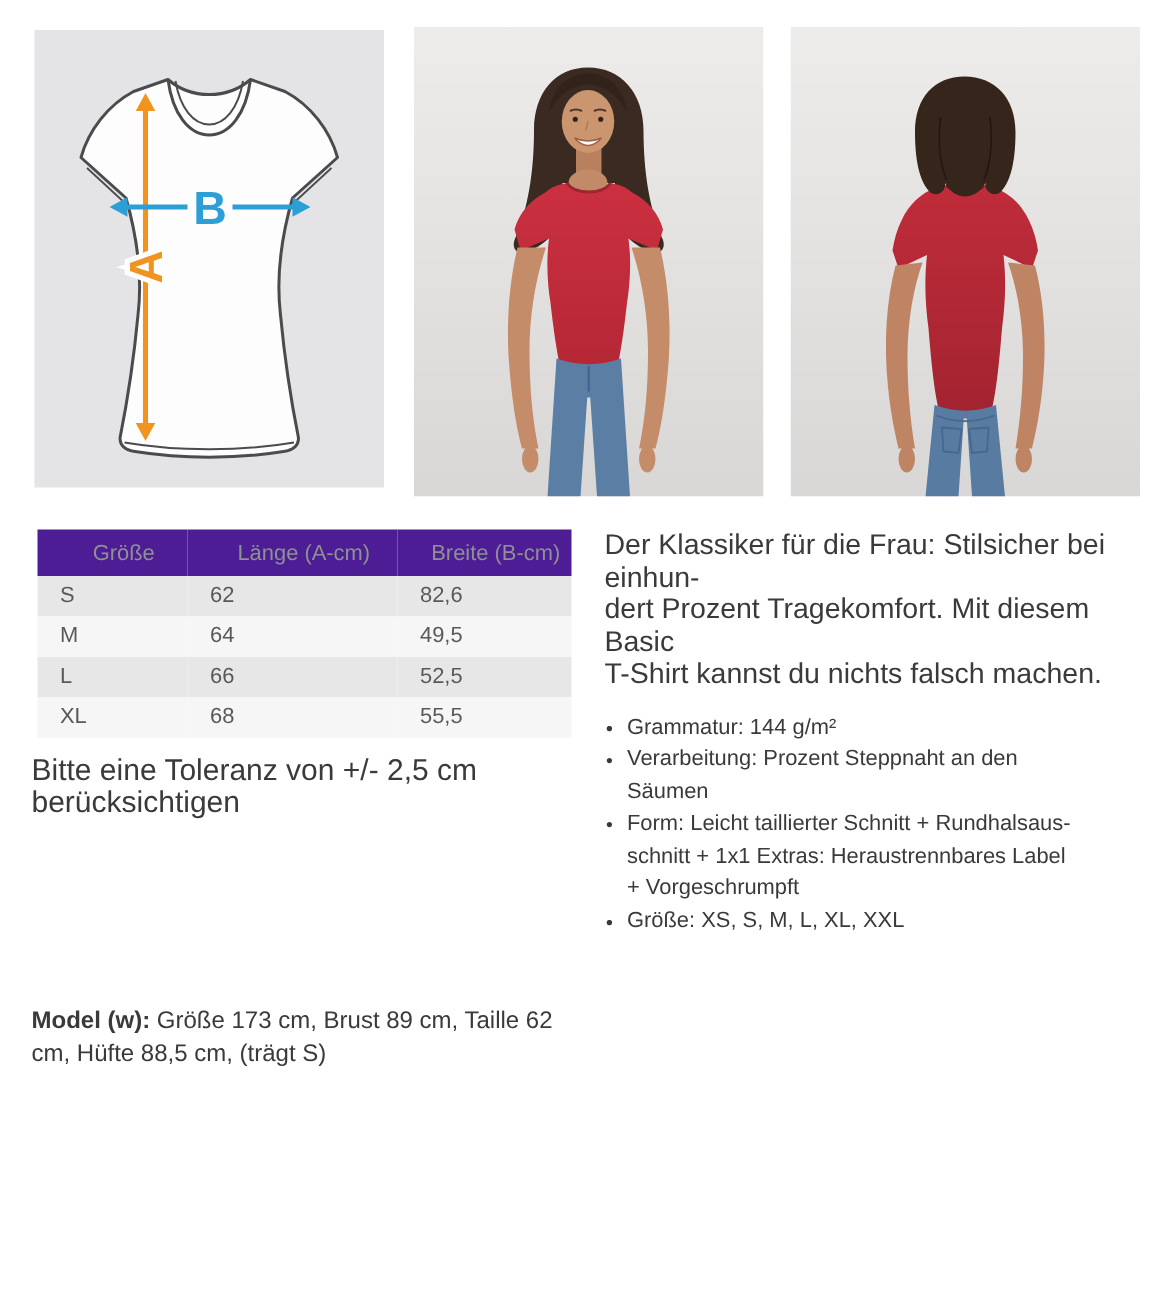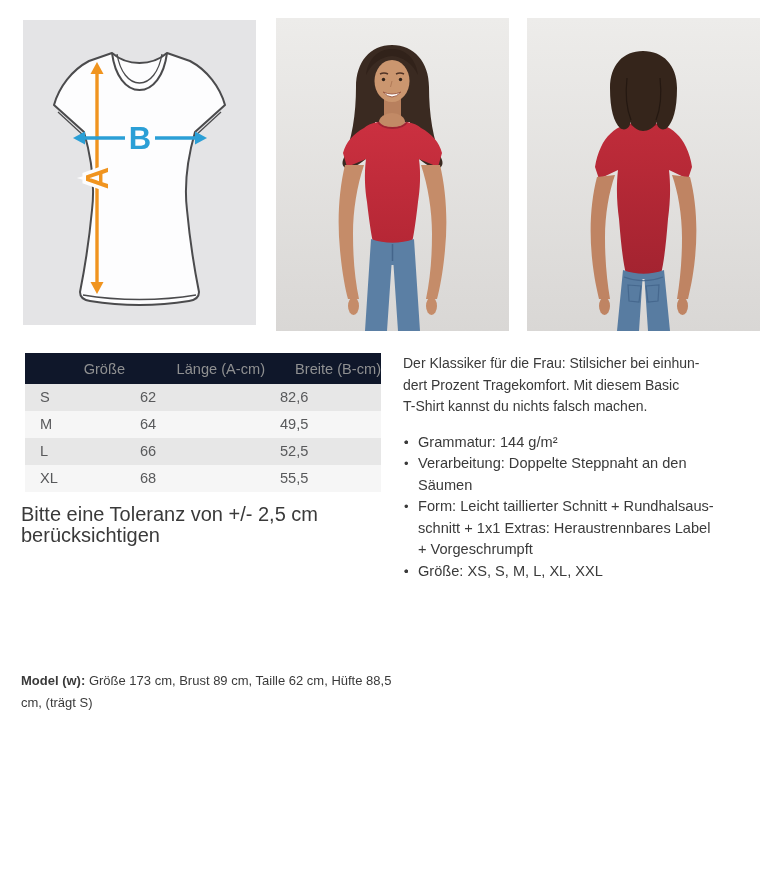--- a/index.html
+++ b/index.html
@@ -11,29 +11,29 @@
   .panel.photo{width:233px;height:313px;}
   .gap1{width:20px;flex:none;}
   .gap2{width:18px;flex:none;}
   svg{display:block;}
   .cols{display:flex;padding:22px 17px 0 21px;}
   .col-left{width:369px;flex:none;}
   .col-right{width:357px;flex:none;margin-left:13px;}
   table.size{border-collapse:collapse;width:356px;margin-left:4px;
              font-size:14.6px;color:#58595b;table-layout:fixed;}
   table.size col.c1{width:100px;} table.size col.c2{width:140px;} table.size col.c3{width:116px;}
-  table.size th{font-weight:400;color:#8f9091;text-align:right;
-                padding:8px 0 7px 15px;background:#0f172a;}
+  table.size th{font-weight:400;color:#8f9091;text-align:center;
+                padding:8px 0 7px 15px;background:#4c1d95;}
   table.size td{padding:5px 0 5px 15px;line-height:17px;}
   tr.stripe-dark td{background:#e7e7e7;}
   tr.stripe-light td{background:#f6f6f6;}
   .tolerance{margin:12px 0 0 0;font-size:20px;line-height:21px;}
-  .model{margin:124px 0 12px 0;font-size:13px;line-height:22px;width:372px;}
+  .model{margin:124px 0 12px 0;font-size:16px;line-height:22px;width:372px;}
   .model strong{font-weight:700;}
-  .intro{margin:0;font-size:14px;line-height:21.5px;white-space:pre-line;}
+  .intro{margin:0;font-size:19px;line-height:21.5px;white-space:pre-line;}
   ul.features{list-style:none;margin:14px 0 0 0;padding:0;font-size:14.6px;line-height:21.5px;}
   ul.features li{position:relative;padding-left:15px;}
   ul.features .b{position:absolute;left:1px;top:0;font-size:13px;}
   ul.features .t{white-space:pre-line;}
 </style>
 </head>
 <body>
 
 <div>
 
@@ -179,21 +179,21 @@
       <p class="model"><strong>Model (w):</strong><span> Größe 173 cm, Brust 89 cm, Taille 62 cm, Hüfte 88,5 cm, (trägt S)</span></p>
     </div>
 
     <div class="col-right">
       <p class="intro">Der Klassiker für die Frau: Stilsicher bei einhun-
 dert Prozent Tragekomfort. Mit diesem Basic
 T-Shirt kannst du nichts falsch machen.</p>
       <ul class="features">
         <li><span class="b">•</span></li>
         <li><span class="b">•</span><span class="t">Grammatur: 144 g/m²</span></li>
-        <li><span class="b">•</span><span class="t">Verarbeitung: Doppelte Steppnaht an den
+        <li><span class="b">•</span><span class="t">Verarbeitung: Prozent Steppnaht an den
 Säumen</span></li>
         <li><span class="b">•</span><span class="t">Form: Leicht taillierter Schnitt + Rundhalsaus-
 schnitt + 1x1 Extras: Heraustrennbares Label
 + Vorgeschrumpft</span></li>
         <li><span class="b">•</span></li>
         <li><span class="b">•</span><span class="t">Größe: XS, S, M, L, XL, XXL</span></li>
       </ul>
     </div>
   </div>
 </div>

